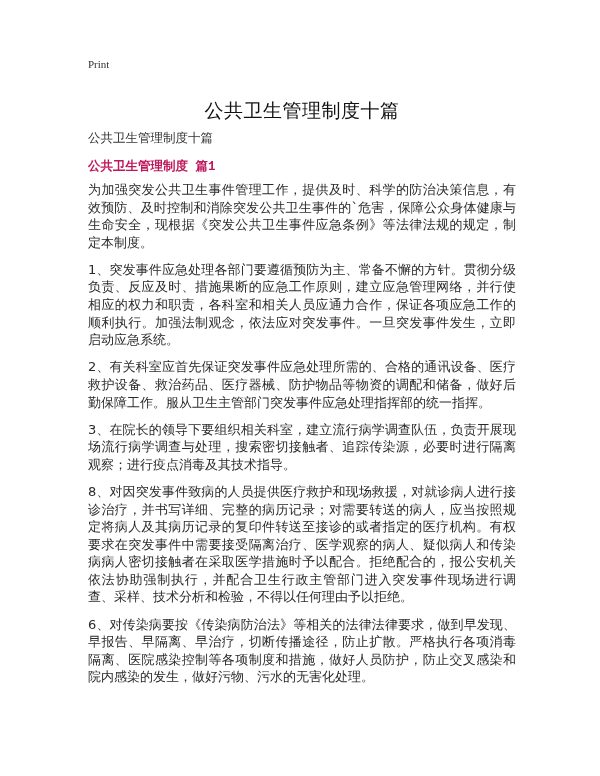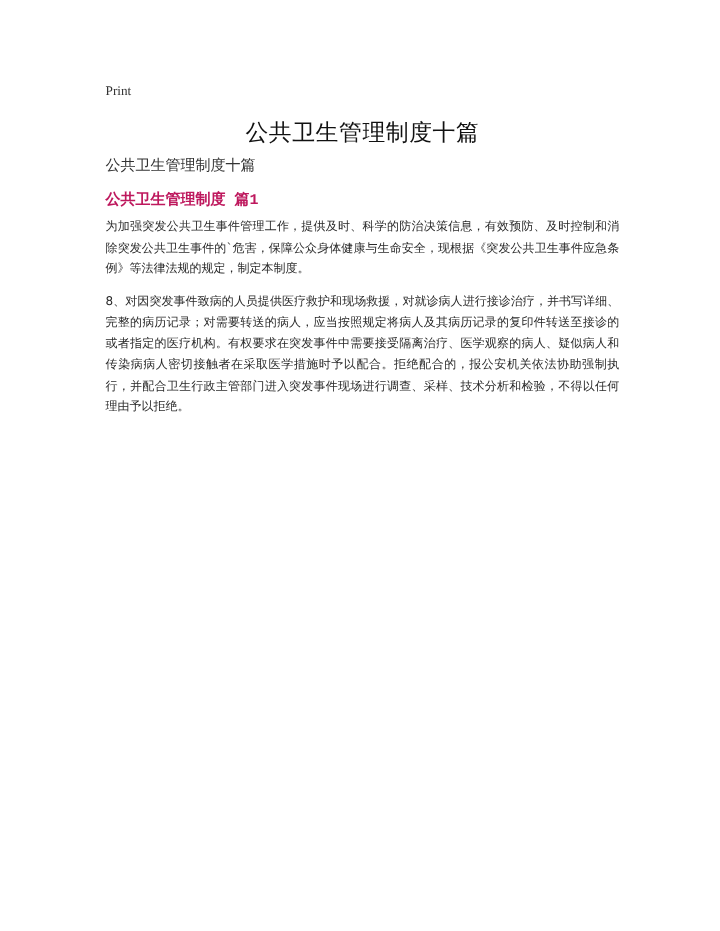--- a/index.html
+++ b/index.html
@@ -15,21 +15,21 @@
       color: #1a1a1a;
     }
     .page {
       position: absolute;
       left: 88px;
       top: 0;
       width: 428px;
     }
     .print-label {
       position: absolute;
-      top: 70px;
+      top: 58px;
       left: 0;
       font-family: "Liberation Serif", "DejaVu Serif", serif;
       font-size: 11px;
       color: #333;
     }
     .doc-title {
       position: absolute;
       top: 98px;
       left: 0;
       width: 428px;
@@ -60,21 +60,21 @@
       margin: 0;
     }
     .body-text {
       position: absolute;
       top: 181px;
       left: 0;
       width: 428px;
     }
     .para {
       font-family: "DejaVu Sans", sans-serif;
-      font-size: 10px;
+      font-size: 13px;
       line-height: 17.6px;
       color: #2a2a2a;
       margin: 0 0 9.5px 0;
       text-align: justify;
       word-break: break-all;
     }
   </style>
 </head>
 <body>
 
@@ -82,15 +82,19 @@
   <div class="print-label">Print</div>
 
   <h1 class="doc-title">公共卫生管理制度十篇</h1>
 
   <div class="doc-subtitle">公共卫生管理制度十篇</div>
 
   <h2 class="section-heading">公共卫生管理制度 篇1</h2>
 
   <div class="body-text">
     <p class="para">为加强突发公共卫生事件管理工作，提供及时、科学的防治决策信息，有效预防、及时控制和消除突发公共卫生事件的`危害，保障公众身体健康与生命安全，现根据《突发公共卫生事件应急条例》等法律法规的规定，制定本制度。</p>
+    <p class="para">1、突发事件应急处理各部门要遵循预防为主、常备不懈的方针。贯彻分级负责、反应及时、措施果断的应急工作原则，建立应急管理网络，并行使相应的权力和职责，各科室和相关人员应通力合作，保证各项应急工作的顺利执行。加强法制观念，依法应对突发事件。一旦突发事件发生，立即启动应急系统。</p>
+    <p class="para">2、有关科室应首先保证突发事件应急处理所需的、合格的通讯设备、医疗救护设备、救治药品、医疗器械、防护物品等物资的调配和储备，做好后勤保障工作。服从卫生主管部门突发事件应急处理指挥部的统一指挥。</p>
+    <p class="para">3、在院长的领导下要组织相关科室，建立流行病学调查队伍，负责开展现场流行病学调查与处理，搜索密切接触者、追踪传染源，必要时进行隔离观察；进行疫点消毒及其技术指导。</p>
     <p class="para">8、对因突发事件致病的人员提供医疗救护和现场救援，对就诊病人进行接诊治疗，并书写详细、完整的病历记录；对需要转送的病人，应当按照规定将病人及其病历记录的复印件转送至接诊的或者指定的医疗机构。有权要求在突发事件中需要接受隔离治疗、医学观察的病人、疑似病人和传染病病人密切接触者在采取医学措施时予以配合。拒绝配合的，报公安机关依法协助强制执行，并配合卫生行政主管部门进入突发事件现场进行调查、采样、技术分析和检验，不得以任何理由予以拒绝。</p>
+    <p class="para">6、对传染病要按《传染病防治法》等相关的法律法律要求，做到早发现、早报告、早隔离、早治疗，切断传播途径，防止扩散。严格执行各项消毒隔离、医院感染控制等各项制度和措施，做好人员防护，防止交叉感染和院内感染的发生，做好污物、污水的无害化处理。</p>
   </div>
 </div>
 
 </body></html>

